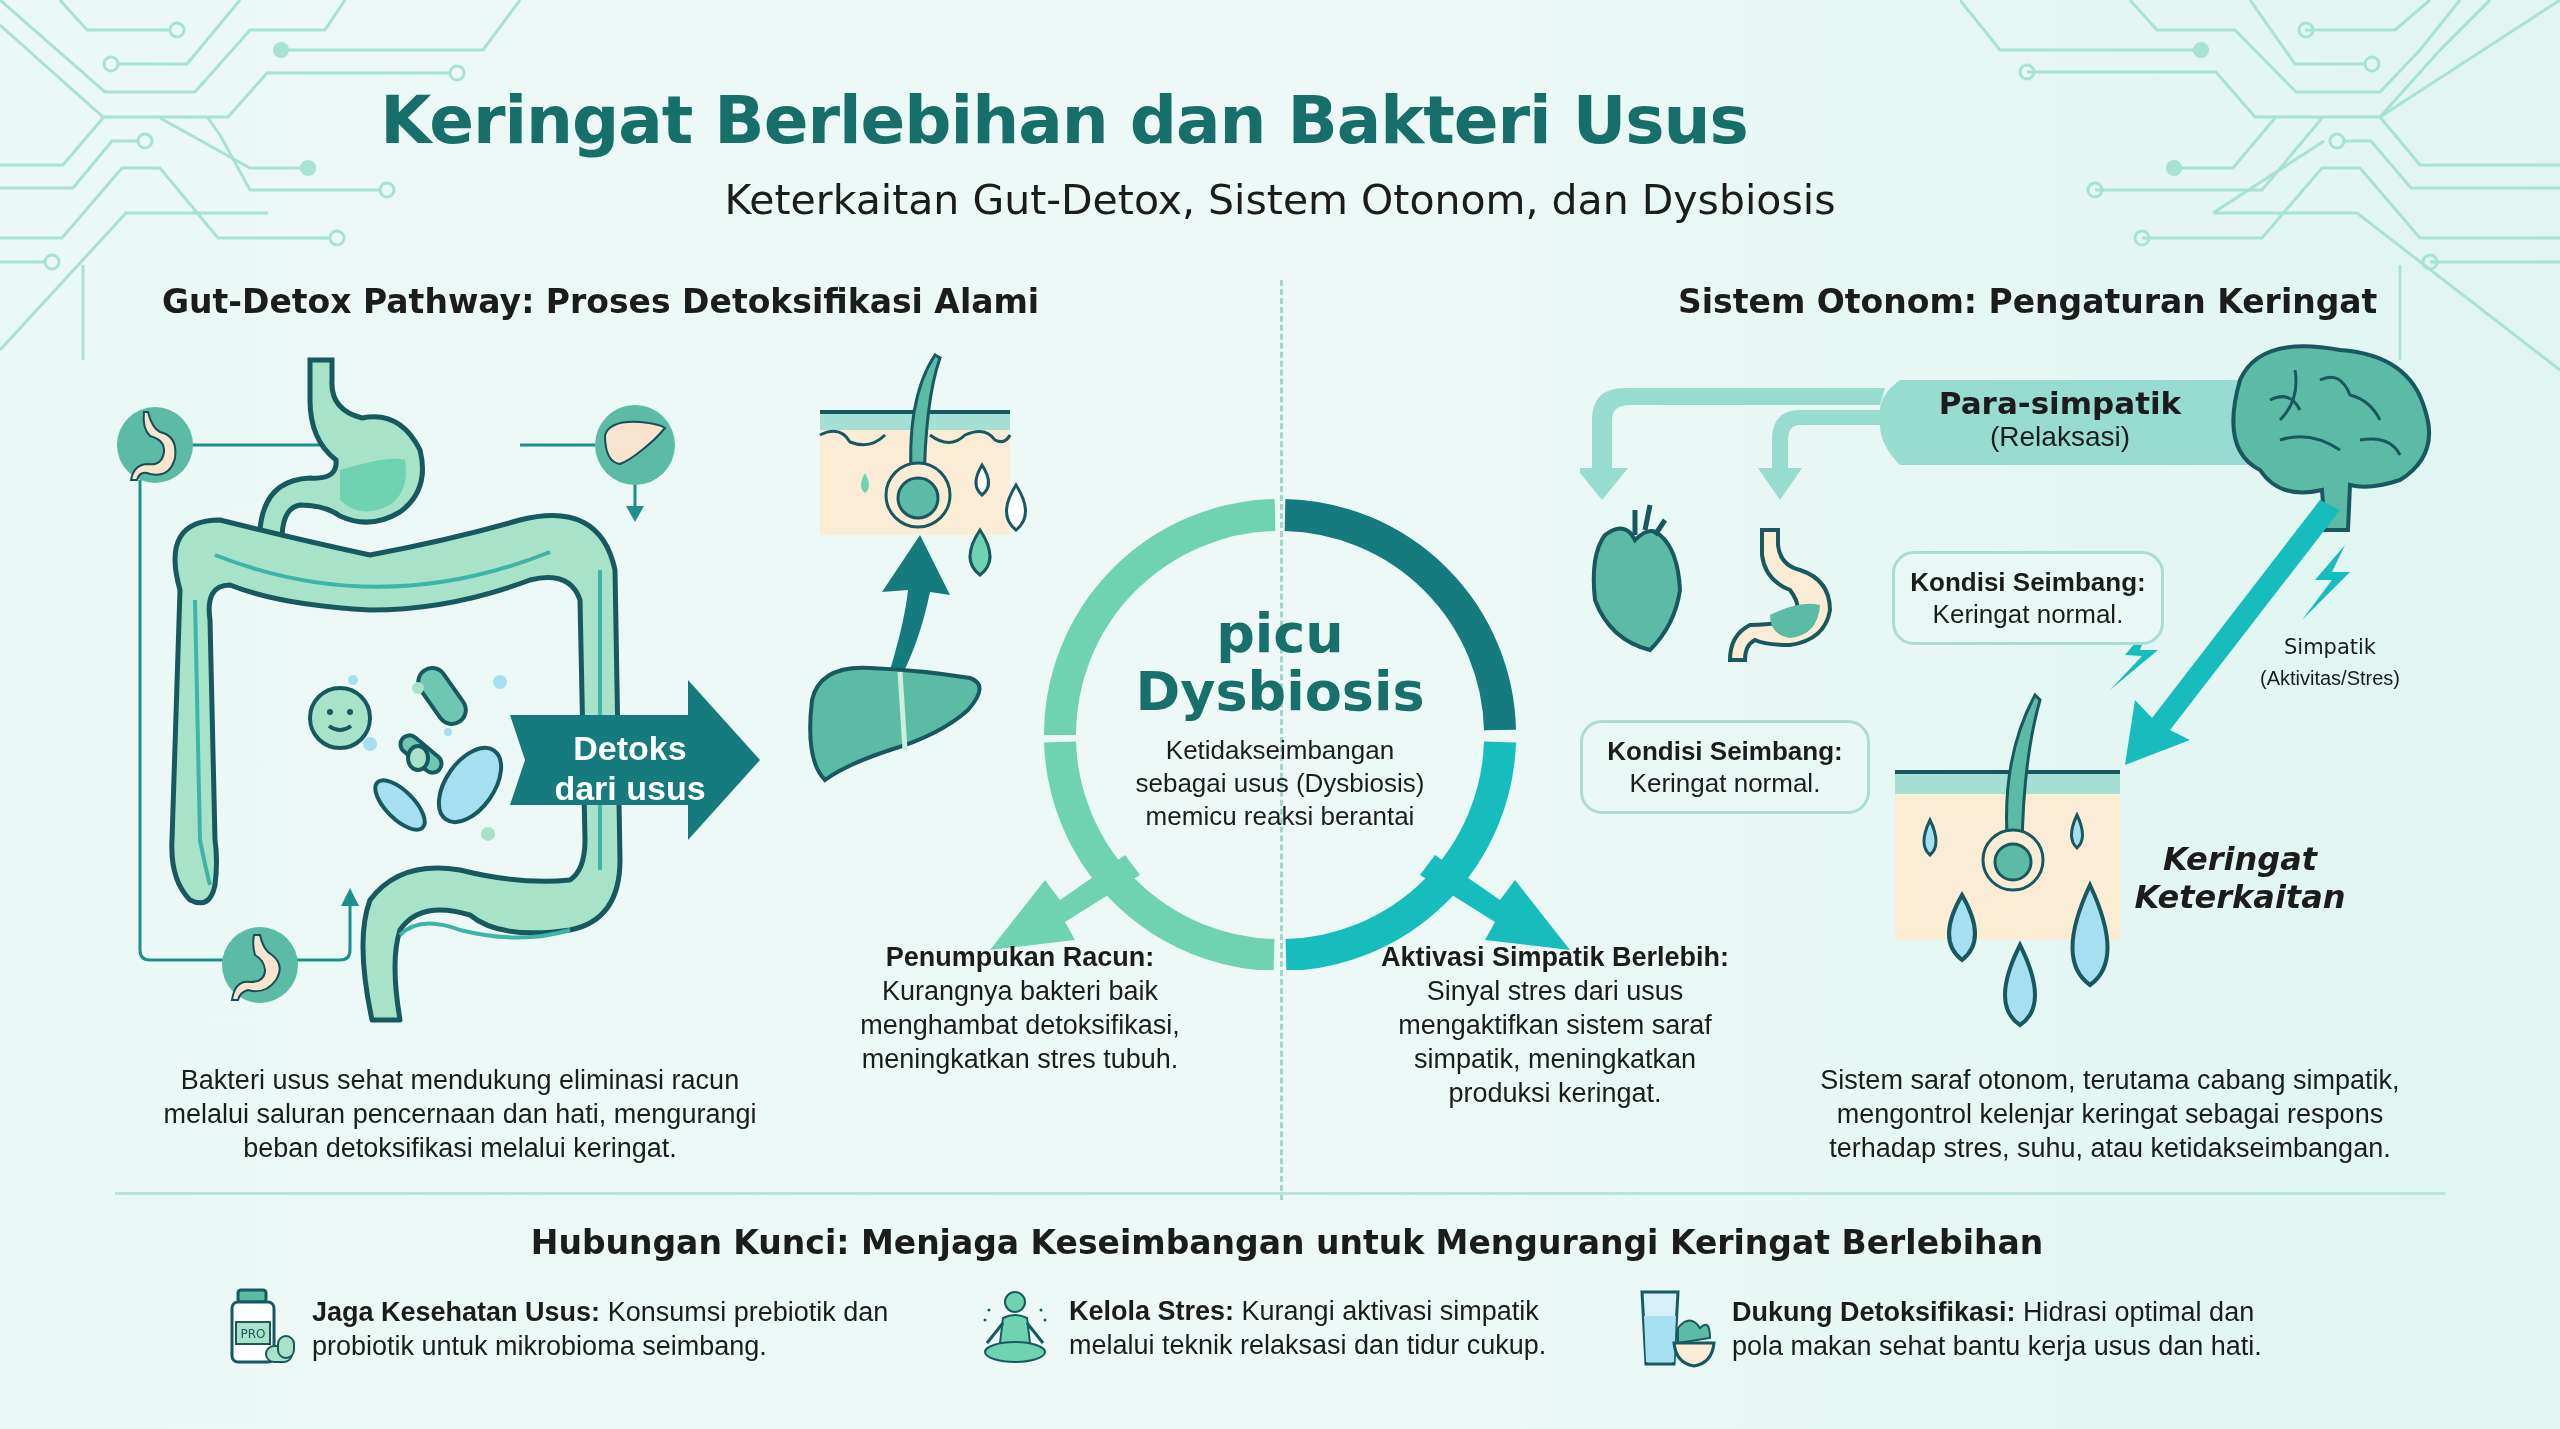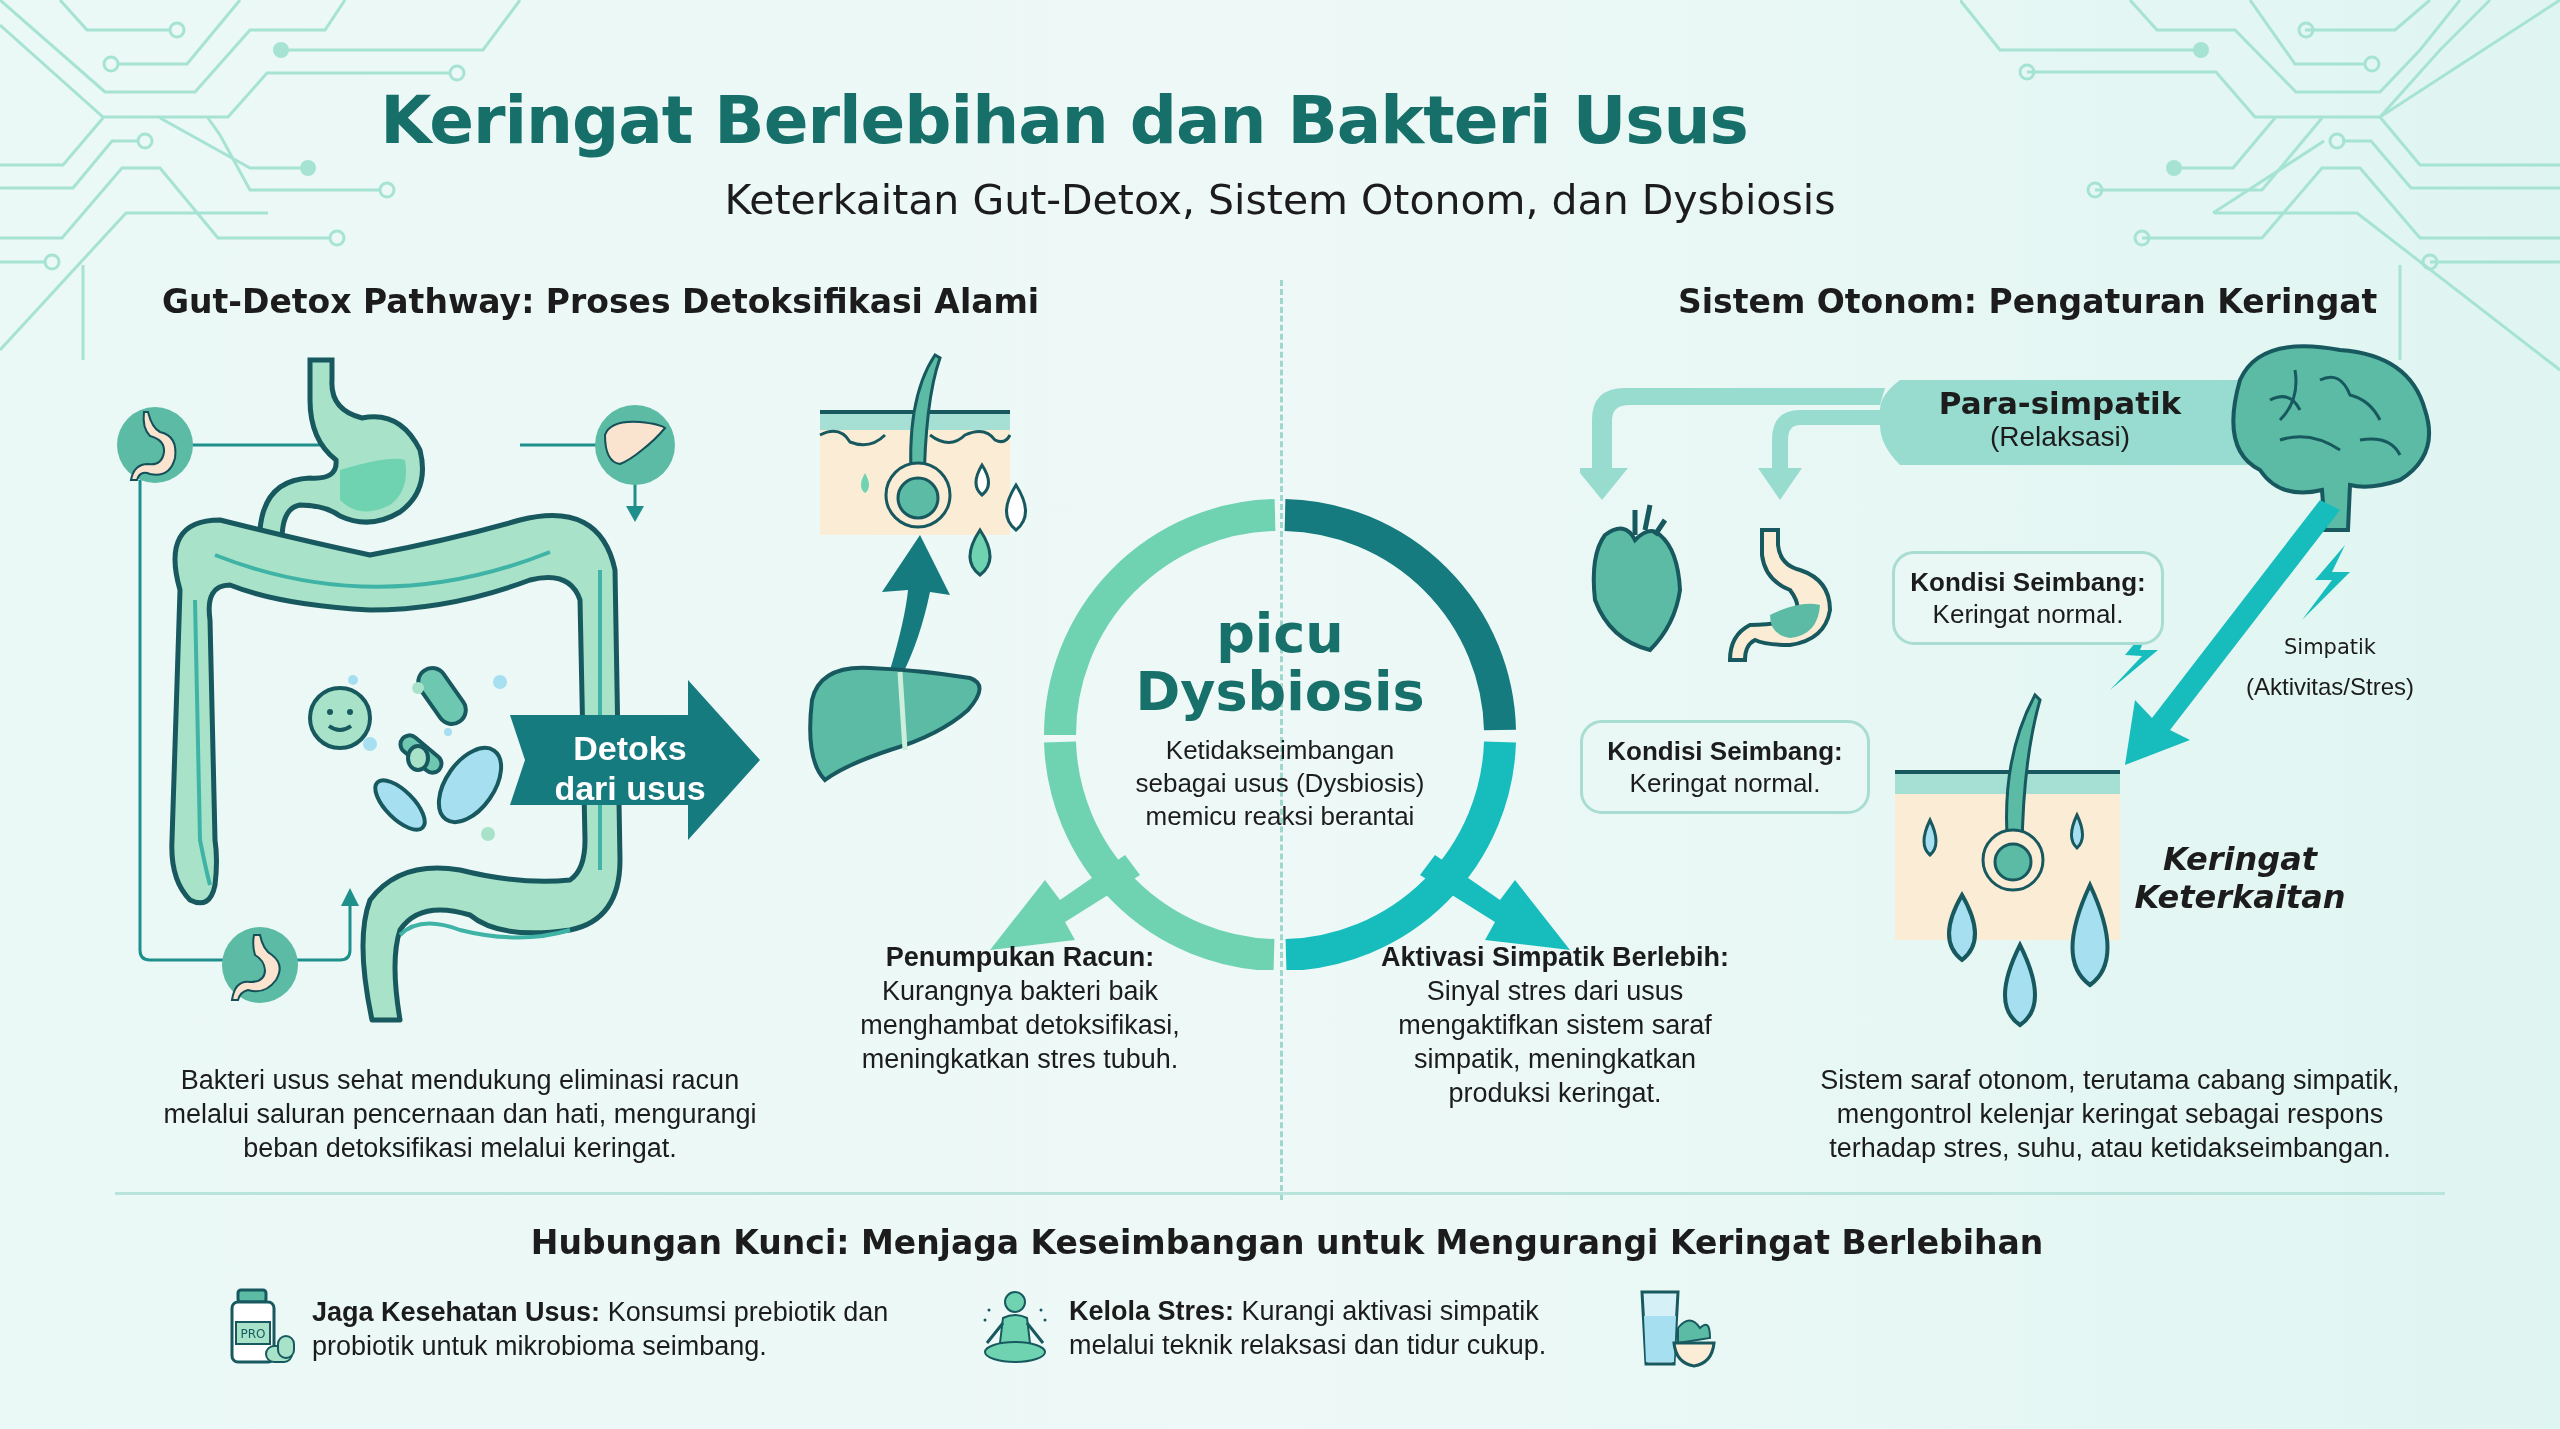--- a/index.html
+++ b/index.html
@@ -52,21 +52,21 @@
     position: absolute; background: #e9f8f5; border: 3px solid #a9ddd1; border-radius: 22px;
     text-align: center; font-size: 26px; line-height: 32px; padding: 12px 14px; margin-top: 38px;
   }
   .para-label {
     position: absolute; left: 1880px; top: 385px; width: 360px; text-align: center;
   }
   .para-label .b { font-family: "DejaVu Sans", sans-serif; font-weight: bold; font-size: 31px; color: #1c1c1c; }
   .para-label .n { font-size: 28px; color: #1c1c1c; margin-top: 0; }
   .simp-label { position: absolute; left: 2190px; top: 635px; width: 280px; text-align: center; }
   .simp-label .b { font-family: "DejaVu Sans", sans-serif; font-weight: normal; font-size: 21px; }
-  .simp-label .n { font-size: 24px; margin-top: 14px; }
+  .simp-label .n { font-size: 20px; margin-top: 8px; }
   .excess-label {
     position: absolute; left: 2130px; top: 840px; width: 220px; text-align: center;
     font-family: "DejaVu Sans", sans-serif; font-weight: bold; font-style: italic; font-size: 32px; line-height: 38px;
   }
   .key-title {
     position: absolute; left: 0; width: 2560px; top: 1223px; text-align: center;
     font-family: "DejaVu Sans", sans-serif; font-weight: bold; font-size: 33px; margin-left: 7px;
   }
   .tip { position: absolute; top: 1288px; display: flex; align-items: center; gap: 14px; }
   .tip .txt { font-size: 27px; line-height: 34px; }
@@ -369,13 +369,17 @@
   </div>
 </div>
 
 <div class="tip" style="left:1638px;">
   <svg width="80" height="82" viewBox="0 0 80 82">
     <path d="M 4 4 L 40 4 L 36 76 L 8 76 Z" fill="#d6f0f7" stroke="#17595f" stroke-width="3"></path>
     <path d="M 6 28 L 38 28 L 36 74 L 8 74 Z" fill="#a6dff0"></path>
     <path d="M 40 40 Q 52 25 62 40 Q 72 30 72 50 L 40 55 Z" fill="#5bbba4" stroke="#17595f" stroke-width="2"></path>
     <path d="M 36 55 L 76 55 Q 74 75 56 78 Q 38 75 36 55 Z" fill="#fbecd5" stroke="#17595f" stroke-width="3"></path>
   </svg>
+  <div class="txt">
+    <div><b>Dukung Detoksifikasi:</b><span> Hidrasi optimal dan</span></div>
+    <div>pola makan sehat bantu kerja usus dan hati.</div>
+  </div>
 </div>
 
 </body></html>

